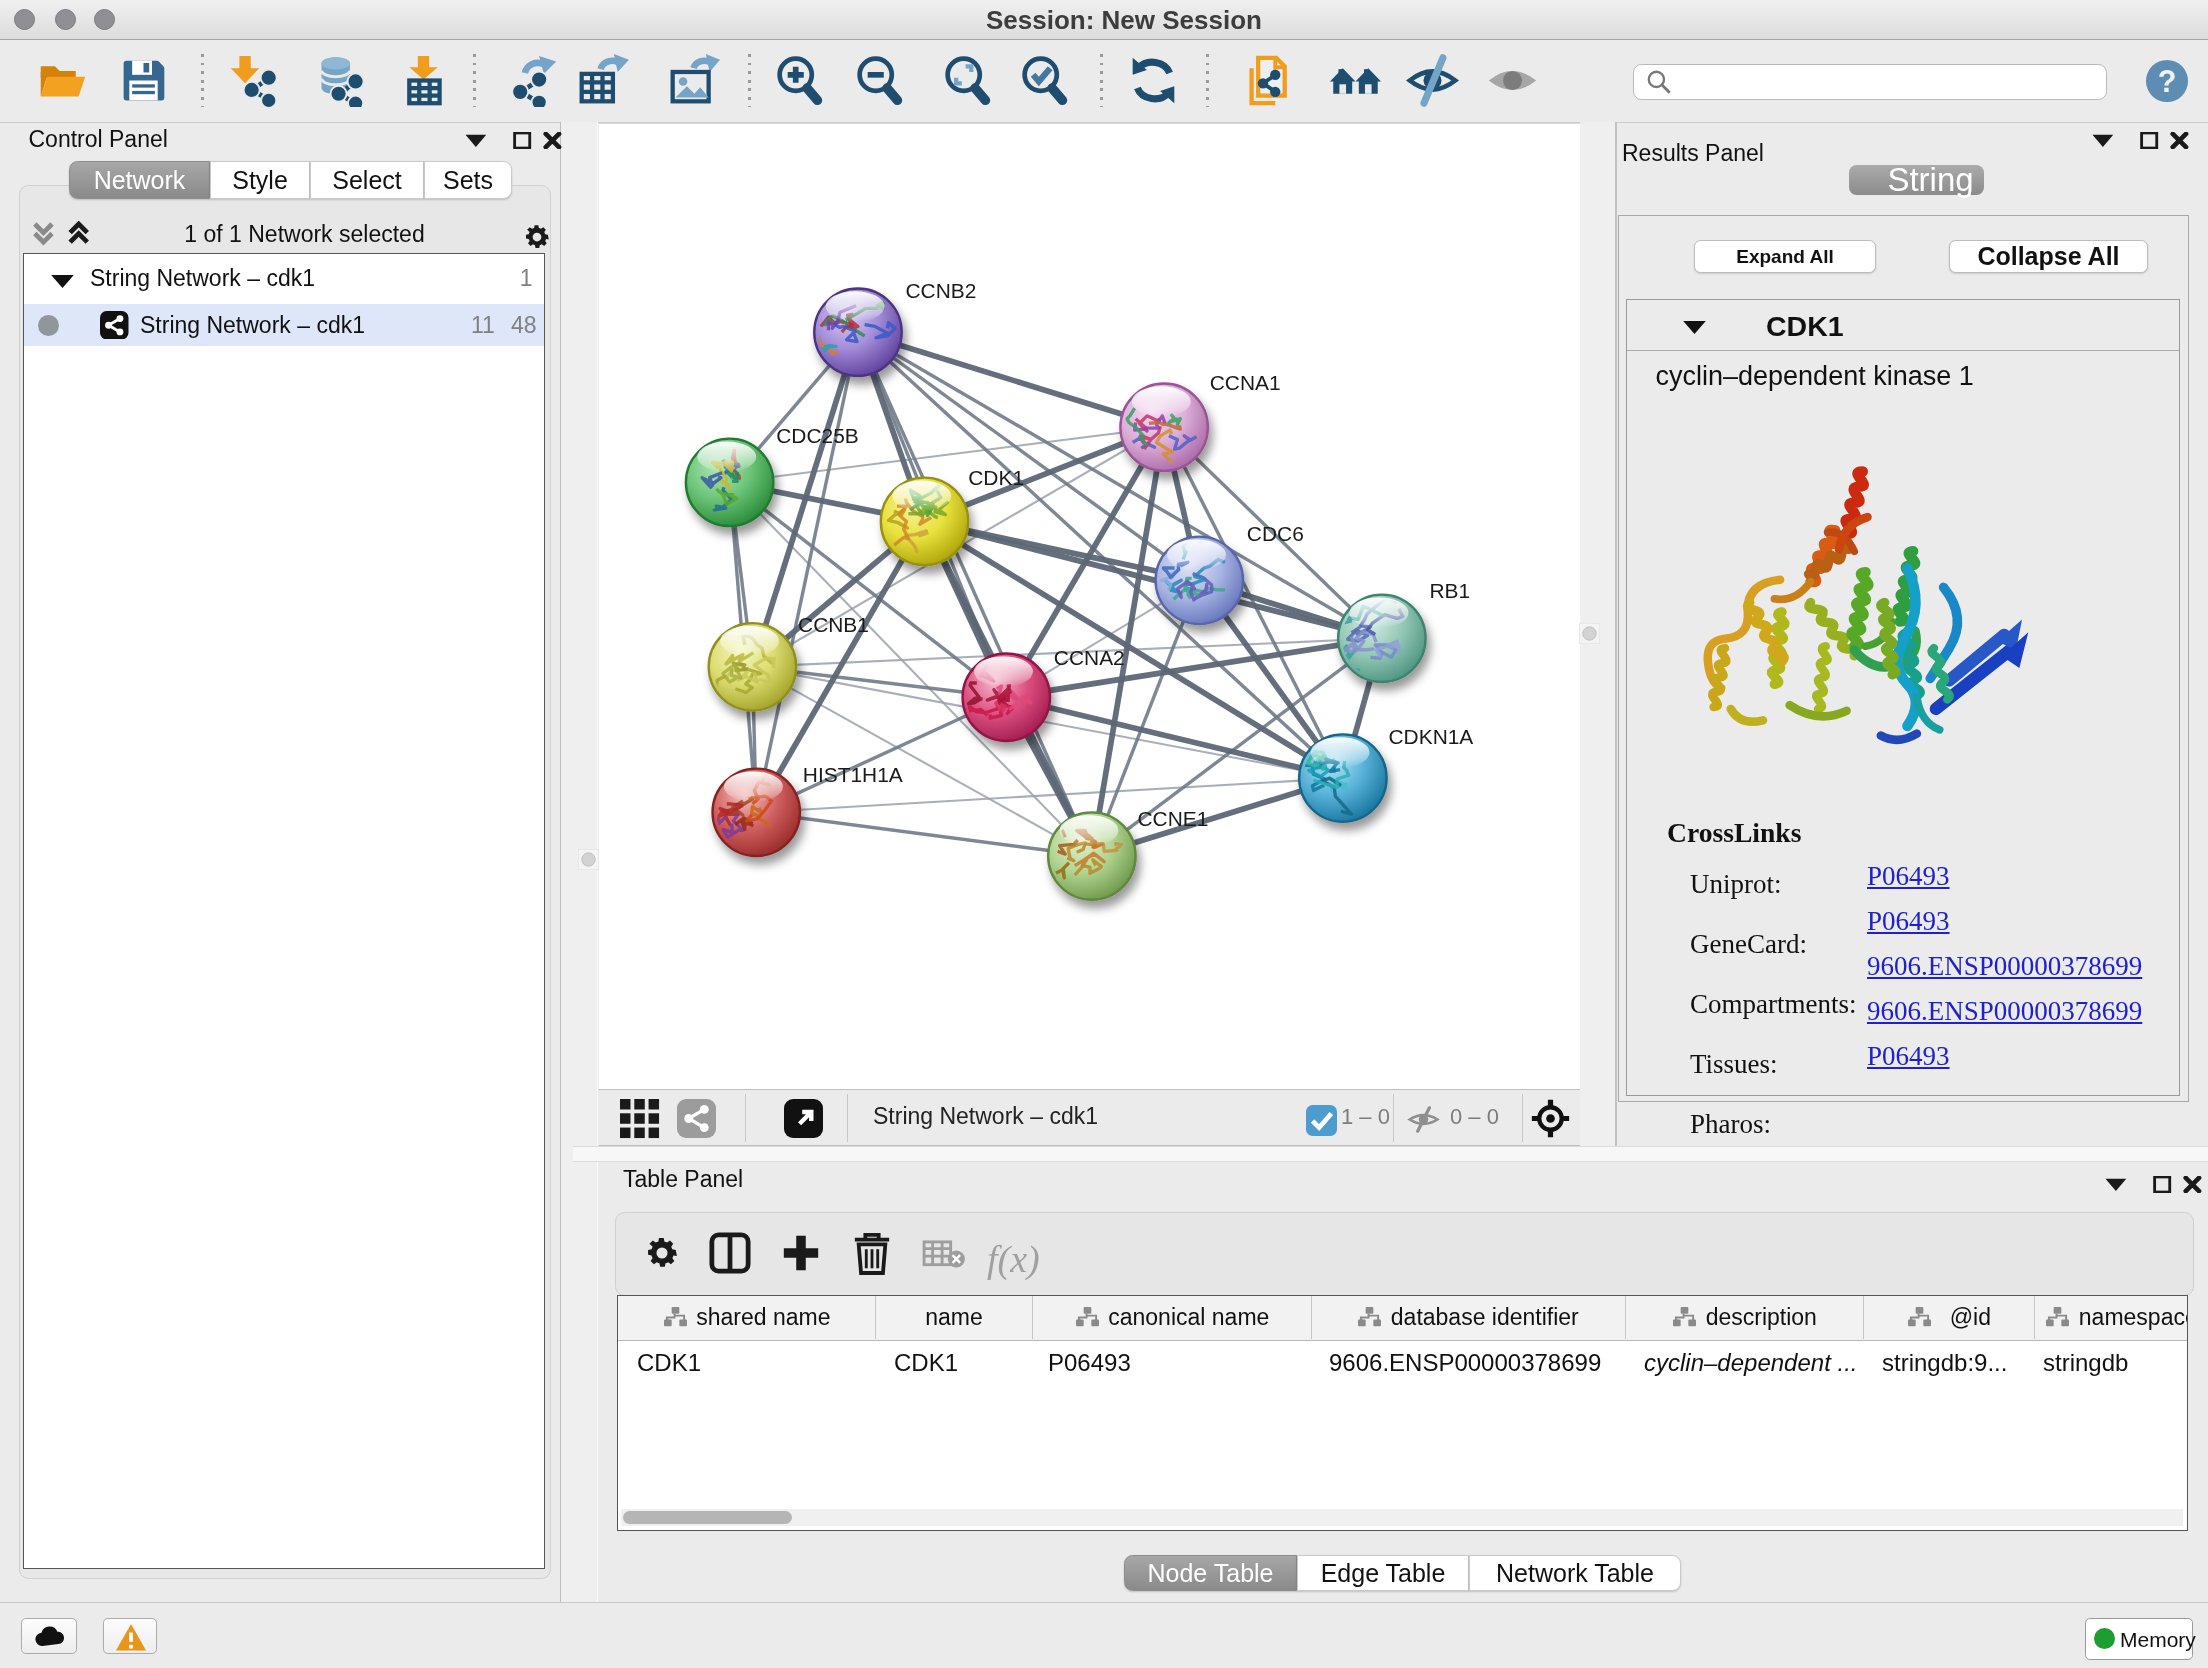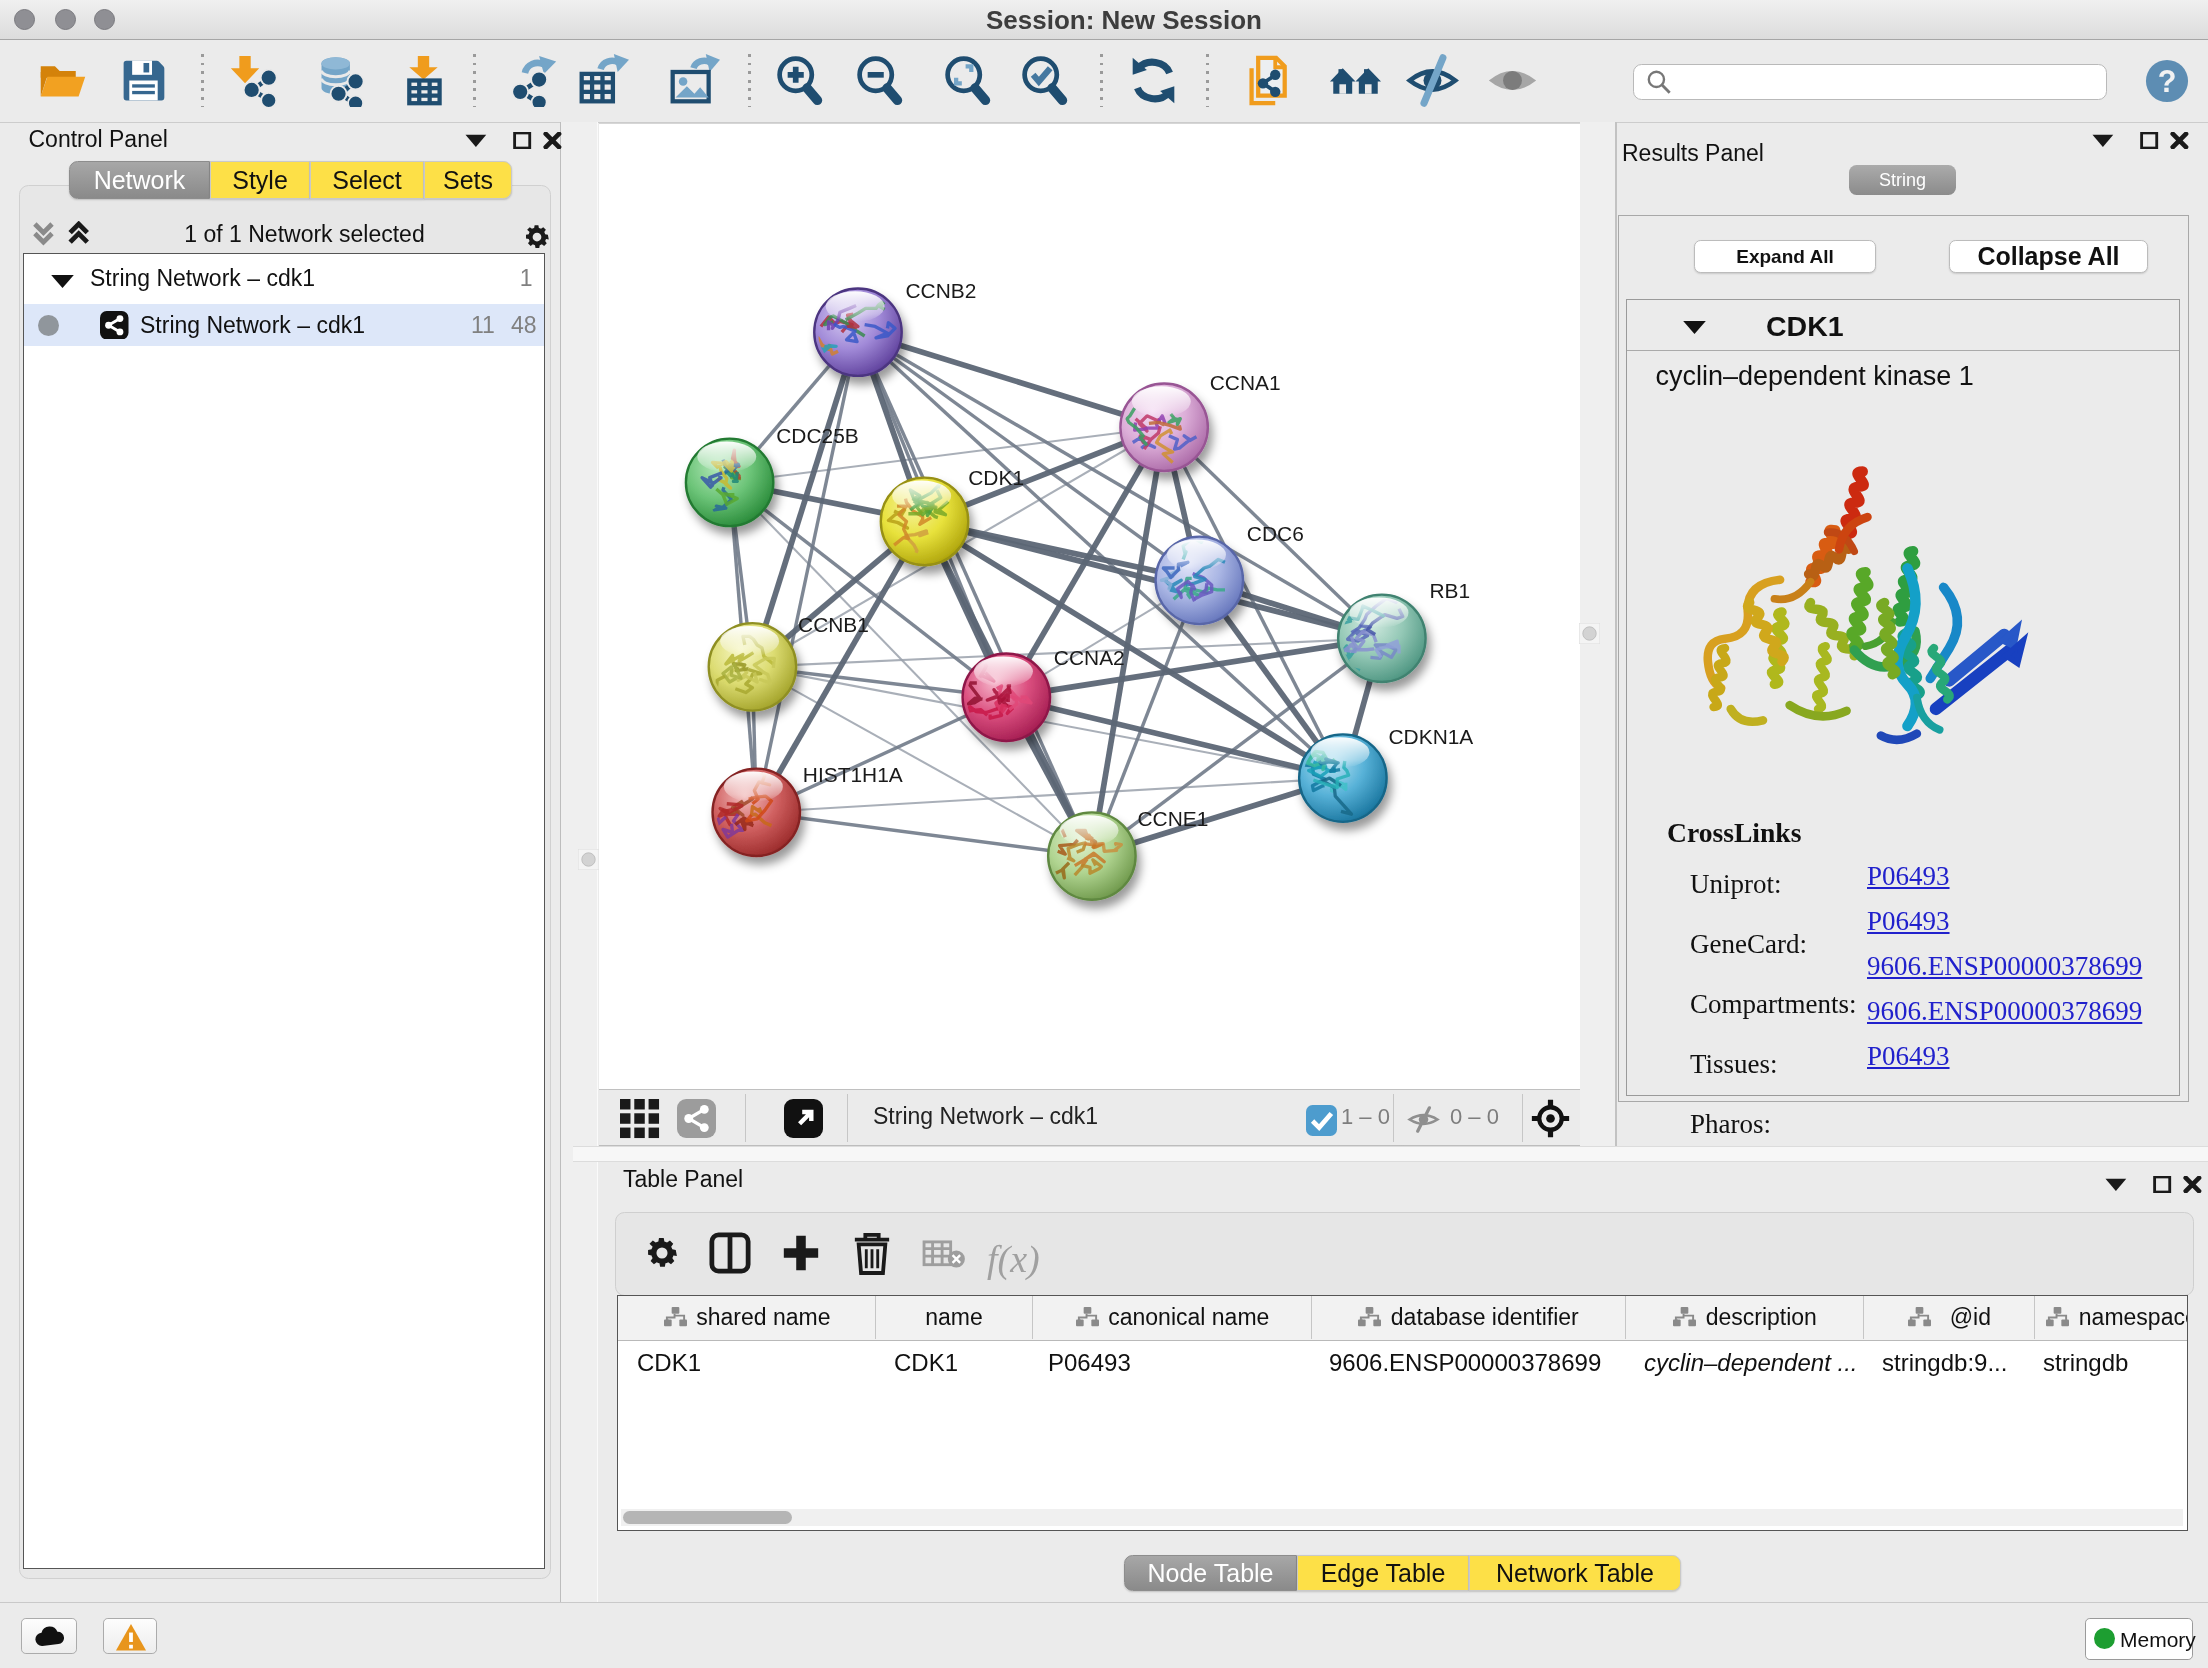--- a/index.html
+++ b/index.html
@@ -16,21 +16,21 @@
   
   #toolbar{left:0;top:40px;width:2208px;height:82px;background:#ebebeb;
     border-bottom:1px solid #cccccc;}
   .tbi{position:absolute;top:14.3px;}
   .tsep{position:absolute;top:14.3px;width:2.9px;height:53px;background:repeating-linear-gradient(#9a9a9a 0 2.9px,rgba(0,0,0,0) 2.9px 8.6px);}
   #searchbox{position:absolute;left:1633px;top:24px;width:474px;height:36px;
     box-sizing:border-box;background:#fff;border:1.9px solid #b9b9b9;border-radius:8.6px;}
   
   #cp-title{left:28.5px;top:126px;font-size:23px;color:#111;}
   .tabrow{display:flex;z-index:5;position:absolute;}
-  .tab{box-sizing:border-box;height:38px;background:#fde047;border:1px solid #c9c9c9;
+  .tab{box-sizing:border-box;height:38px;background:#ffffff;border:1px solid #c9c9c9;
        font-size:25px;color:#111;display:flex;align-items:center;justify-content:center;
        box-shadow:0 1px 1.9px rgba(0,0,0,0.18);}
   .tab.sel{background:linear-gradient(#a7a7a7,#8a8a8a);color:#fff;border-color:#8d8d8d;}
   #cp-inner{left:19px;top:185px;width:530px;height:1392px;background:#e7e7e7;
      border:1px solid #d0d0d0;border-radius:9.5px;}
   #cp-list{left:23px;top:253px;width:522px;height:1316px;background:#fff;
      border:1.9px solid #555;box-sizing:border-box;}
   
   #canvas{left:599px;top:123px;width:981px;height:966px;background:#fff;border-top:1px solid #d6d6d6;}
   #netstatus{left:599px;top:1089px;width:981px;height:55px;background:#ebebeb;
@@ -640,21 +640,21 @@
 <svg class="abs" style="left:1392px;top:1144px;" width="19" height="19" viewBox="0 0 20 20">
   <circle cx="10" cy="10" r="8" fill="#d3d3d3" stroke="#bdbdbd"></circle>
 </svg>
 <div class="abs" id="rp-title">Results Panel</div>
 <svg class="abs" style="left:2092px;top:132px;" width="103" height="17" viewBox="0 0 108 18">
   <path d="M0 3 L22 3 11 16 z" fill="#1a1a1a"></path>
   <rect x="52" y="1" width="16" height="16" fill="none" stroke="#1a1a1a" stroke-width="3"></rect>
   <path d="M85 2 L99 16 M99 2 L85 16" stroke="#1a1a1a" stroke-width="5" stroke-linecap="round"></path>
 </svg>
 <div class="abs" style="left:1849px;top:165px;width:107px;height:30px;background:linear-gradient(#ababab,#8b8b8b);
-  border-radius:7.6px;color:#fff;font-size:18px;display:flex;align-items:center;justify-content:center;">String</div>
+  border-radius:7.6px;color:#fff;font-size:33px;display:flex;align-items:center;justify-content:center;padding-left:28px;">String</div>
 <div class="abs" style="left:1618px;top:215px;width:571px;height:887px;border:1.9px solid #a8a8a8;background:#ebebeb;box-sizing:border-box;"></div>
 <div class="abs" style="left:1694px;top:240px;width:182px;height:33px;background:#fff;border:1px solid #bcbcbc;border-radius:6.7px;
   font-size:19px;font-weight:bold;color:#111;display:flex;align-items:center;justify-content:center;box-sizing:border-box;box-shadow:0 1px 1.9px rgba(0,0,0,0.15);">Expand All</div>
 <div class="abs" style="left:1914px;top:240px;width:199px;height:33px;background:#fff;border:1px solid #bcbcbc;border-radius:6.7px;
   font-size:25px;font-weight:bold;color:#111;display:flex;align-items:center;justify-content:center;box-sizing:border-box;box-shadow:0 1px 1.9px rgba(0,0,0,0.15);margin-left:35px;">Collapse All</div>
 <div class="abs" style="left:1626px;top:299px;width:554px;height:797px;border:1.9px solid #9a9a9a;background:#ebebeb;box-sizing:border-box;">
   <div style="position:absolute;left:0;top:0;width:100%;height:50px;border-bottom:1.9px solid #aaa;">
     <svg style="position:absolute;left:55px;top:19px;" width="25" height="16" viewBox="0 0 26 17">
         <path d="M1 2 L25 2 13 16 z" fill="#111"></path>
       </svg>

